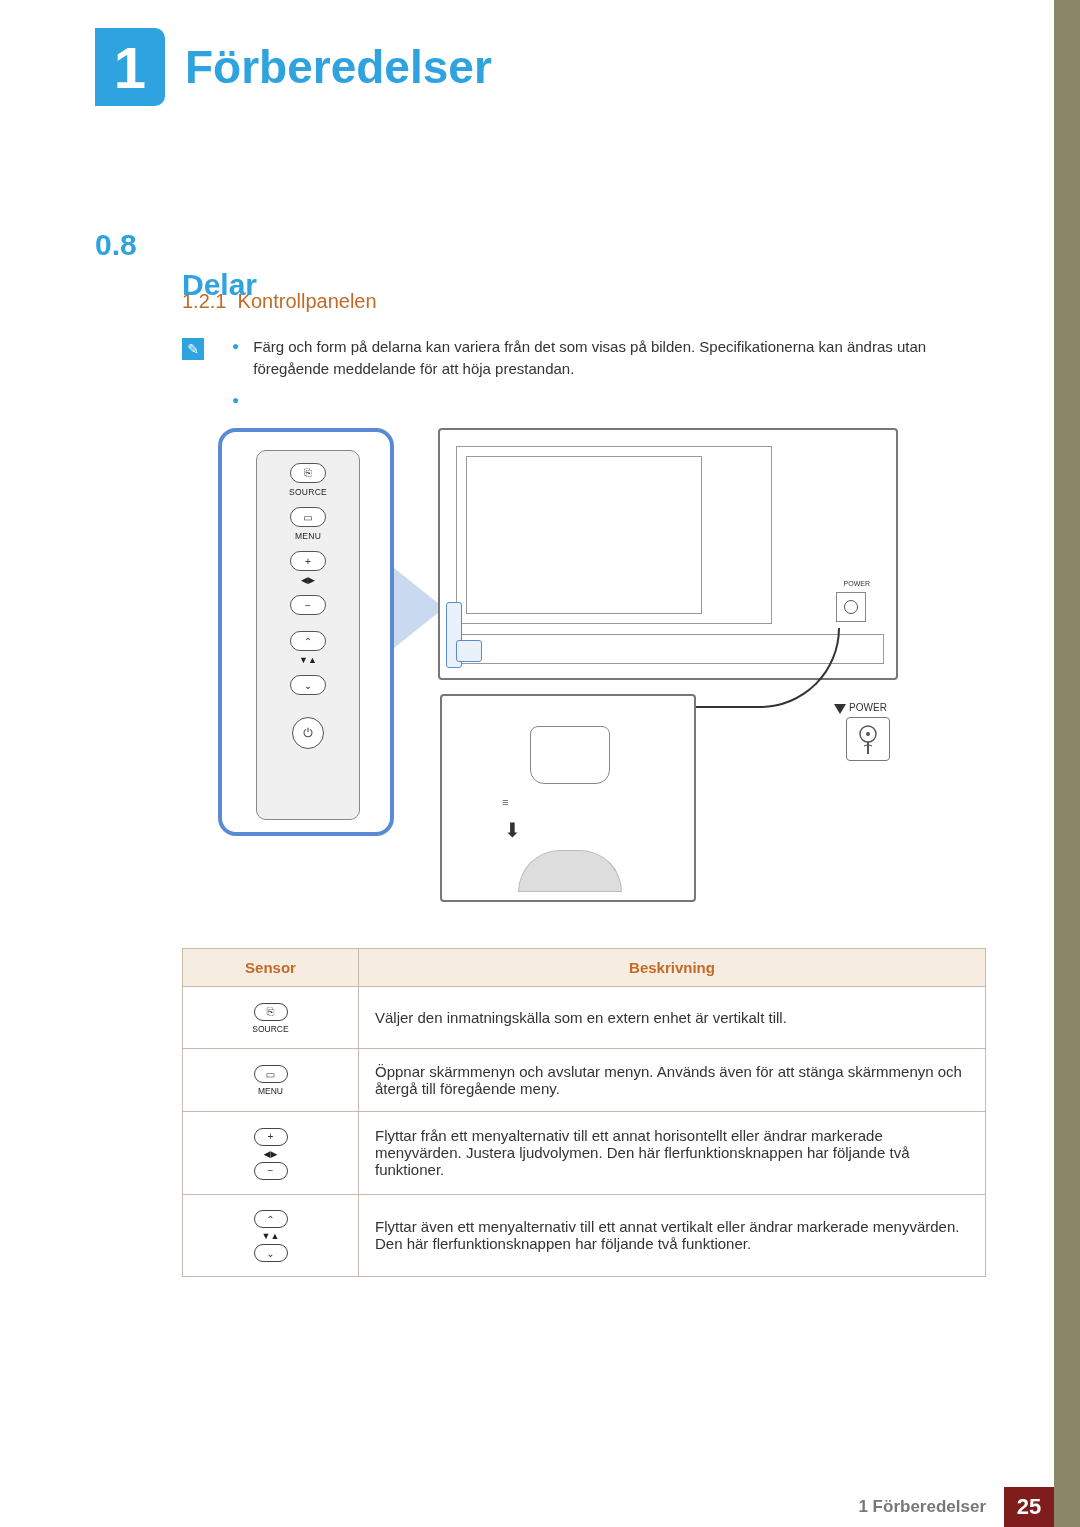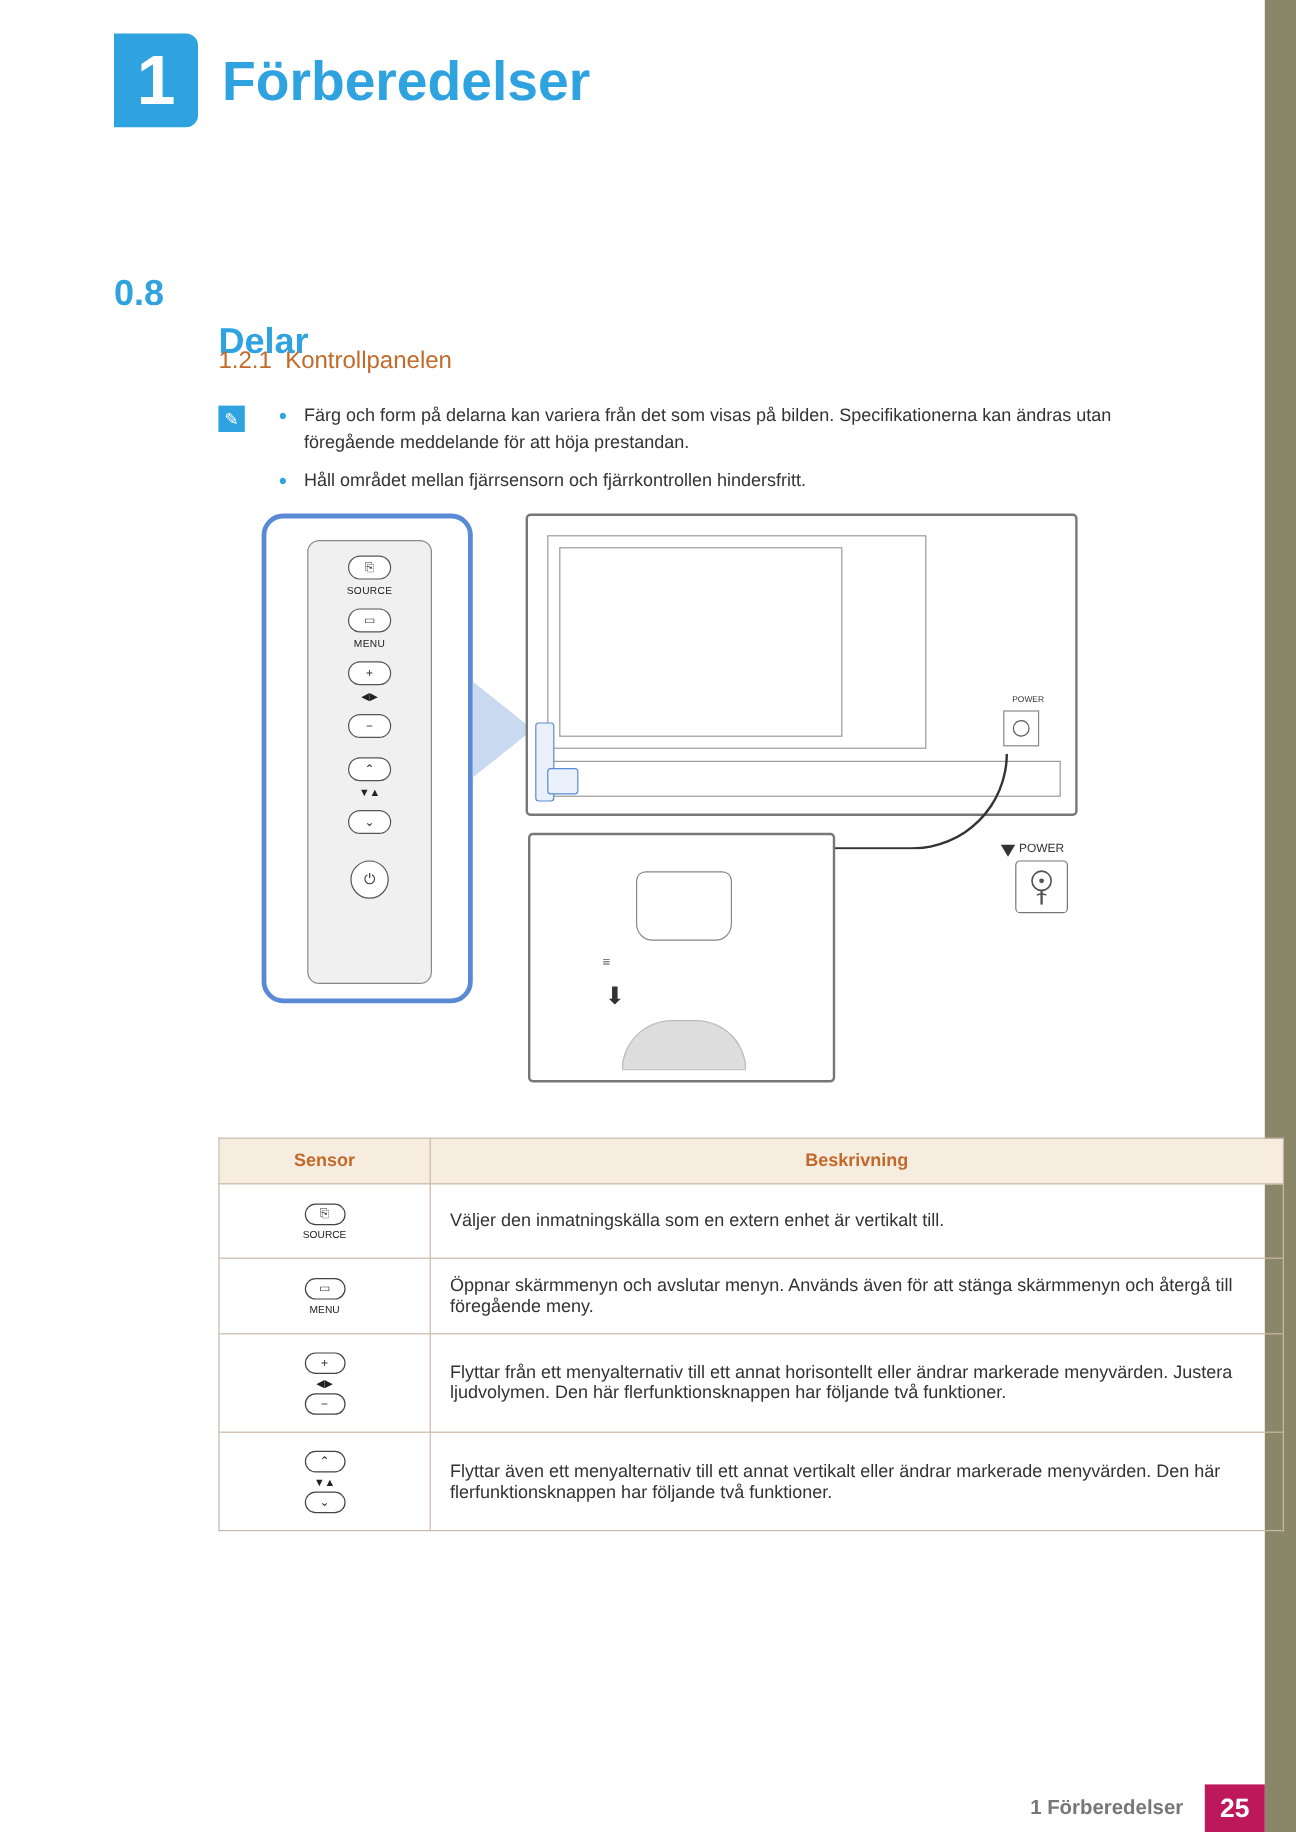--- a/index.html
+++ b/index.html
@@ -264,21 +264,21 @@
     right:54px; top:276px;
     width:0;height:0;
     border-left:6px solid transparent;
     border-right:6px solid transparent;
     border-top:10px solid #333;
   }
   .tbl {
     position: absolute;
     left: 182px;
     top: 948px;
-    width: 888px;
+    width: 804px;
     border-collapse: collapse;
     font-size: 15px;
   }
   .tbl th, .tbl td {
     border: 1px solid #c9b9a8;
     padding: 14px 16px;
     vertical-align: middle;
     text-align: left;
   }
   .tbl th {
@@ -312,21 +312,21 @@
   }
   .footer-text {
     font-size: 17px;
     font-weight: bold;
     color: #777;
     padding-right: 18px;
   }
   .footer-page {
     width: 50px;
     height: 40px;
-    background: #be185d;
+    background: #7f1d1d;
     color: #fff;
     font-size: 22px;
     font-weight: bold;
     display: flex;
     align-items: center;
     justify-content: center;
   }
 </style>
 </head>
 <body>
@@ -344,21 +344,20 @@
 </div>
 
 <div class="note-icon">✎</div>
 <div class="note-list">
   <div class="bullet">
       <span class="dot">●</span>
       <span>Färg och form på delarna kan variera från det som visas på bilden. Specifikationerna kan ändras utan föregående meddelande för att höja prestandan.</span>
     </div>
   <div class="bullet">
       <span class="dot">●</span>
-      <span>Håll området mellan fjärrsensorn och fjärrkontrollen hindersfritt.</span>
     </div>
 </div>
 
 <div class="diagram-wrap">
   <div class="panel-col">
     <div class="panel-inner">
       <div class="btn-oval">⎘</div>
       <div class="btn-lbl">SOURCE</div>
       <div class="btn-oval">▭</div>
       <div class="btn-lbl">MENU</div>

